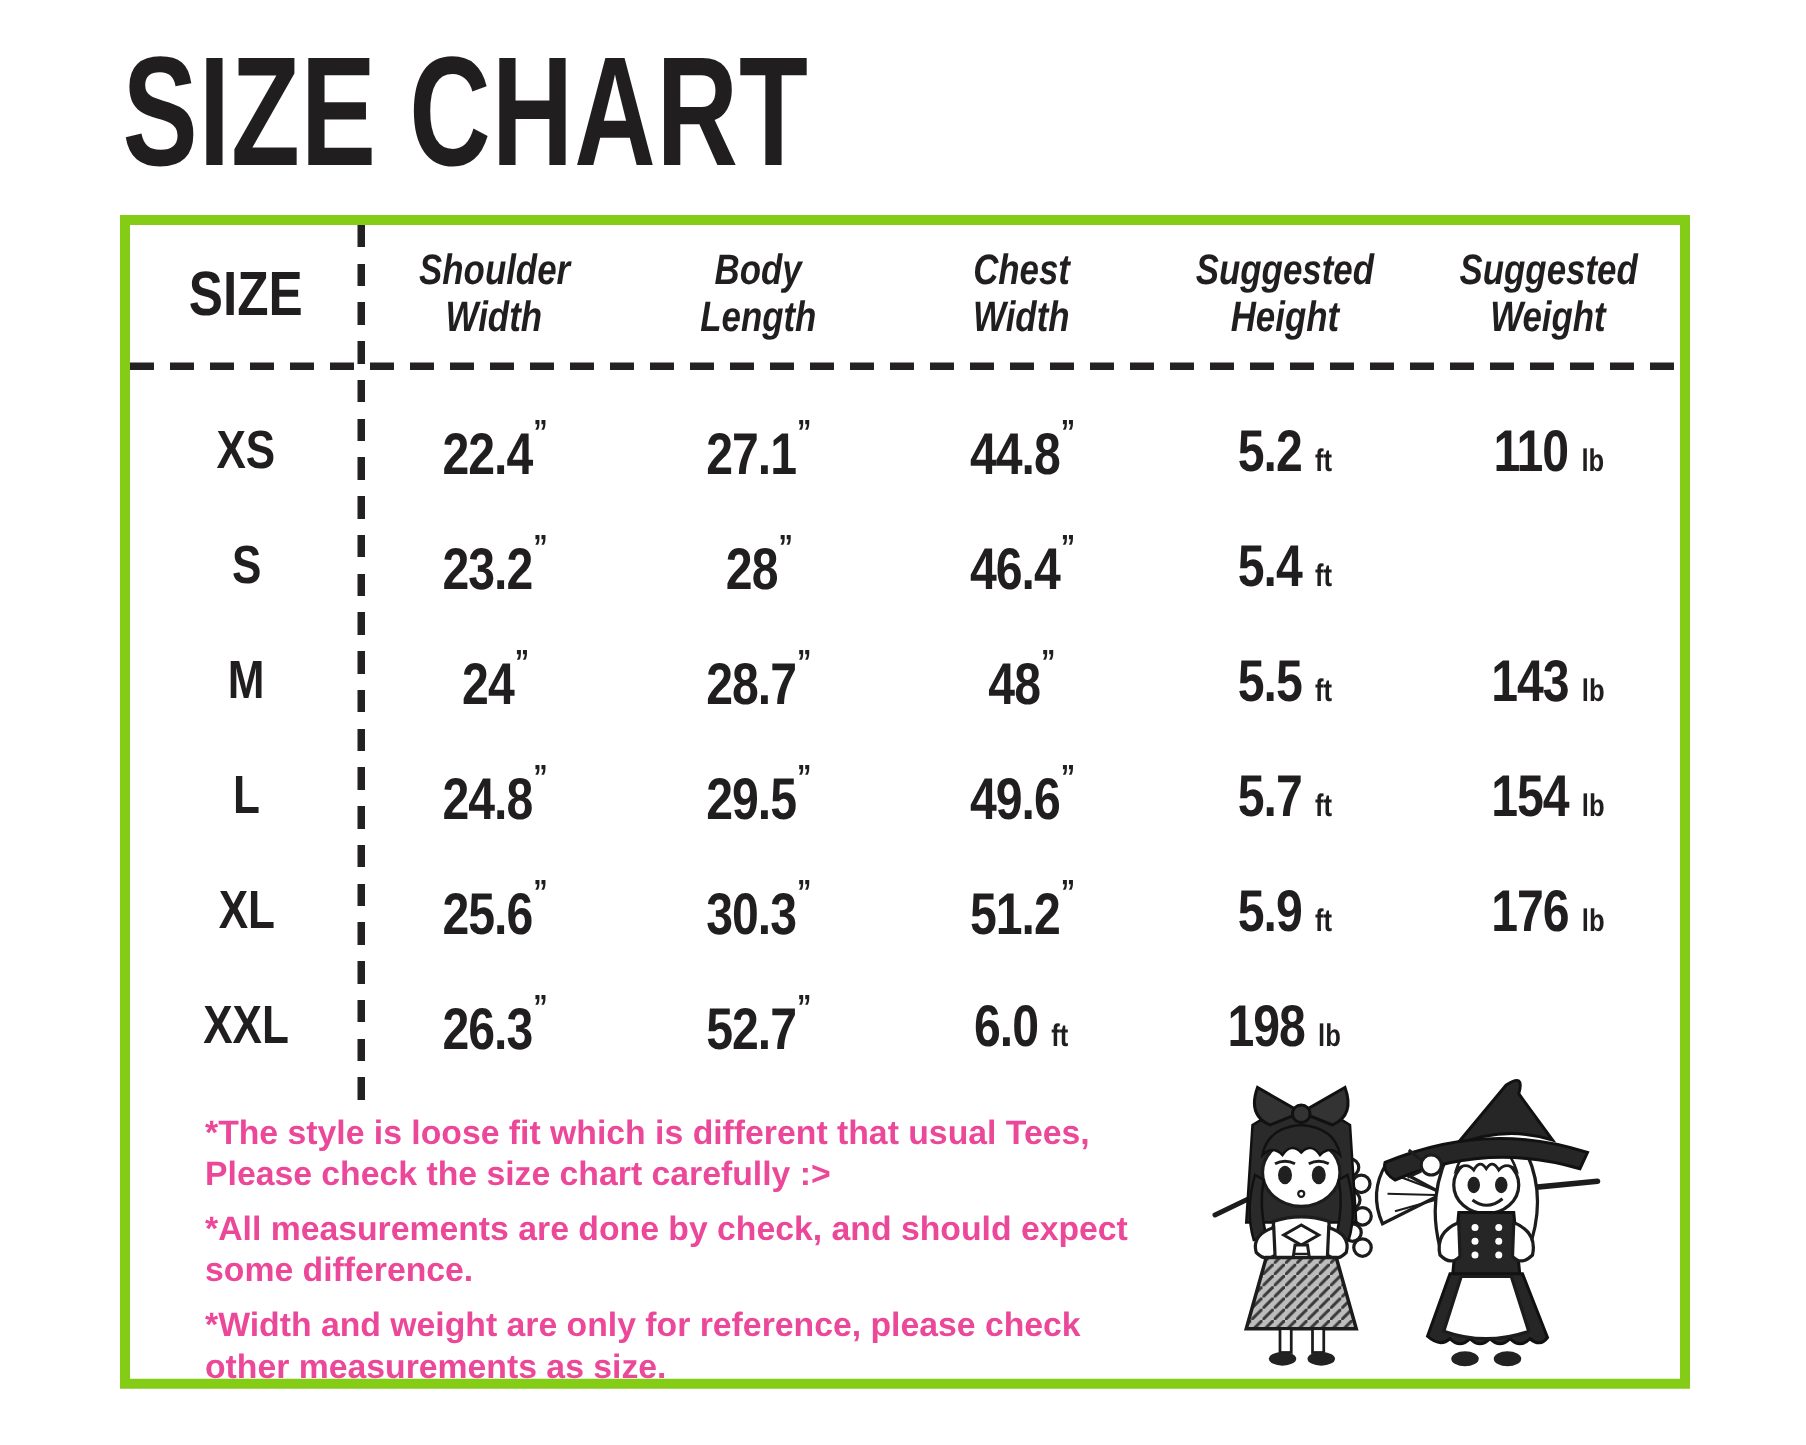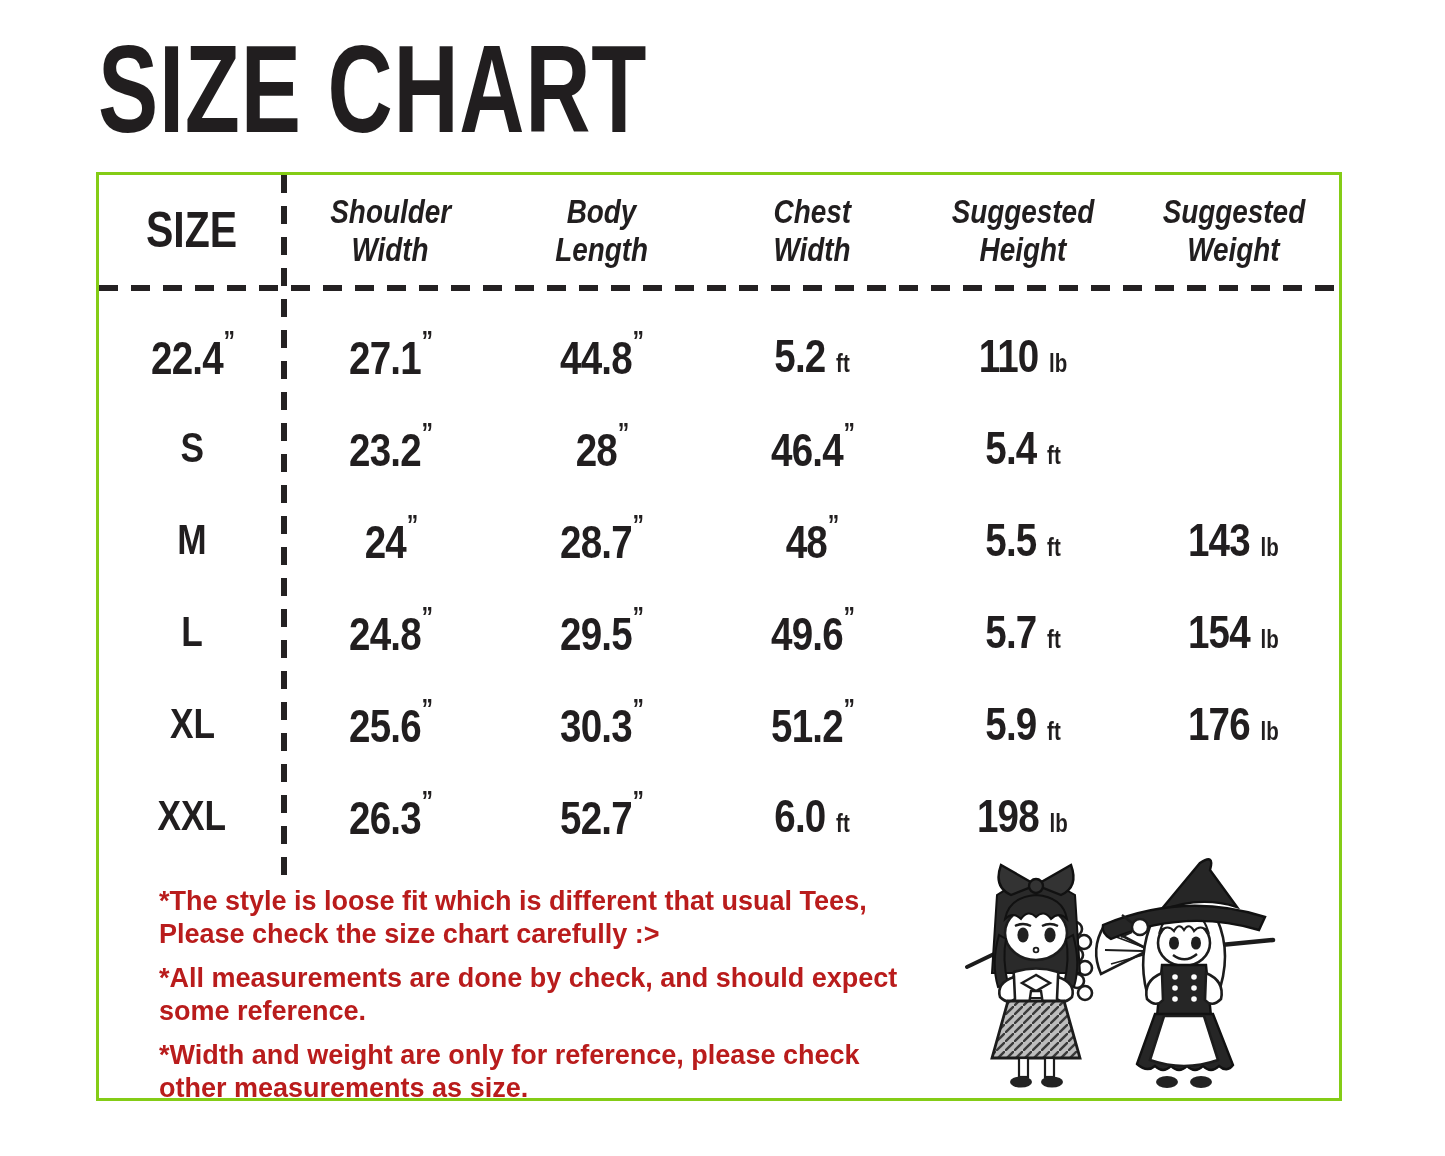--- a/index.html
+++ b/index.html
@@ -7,21 +7,21 @@
     width:1445px;height:1156px;position:relative;background:#ffffff;
     font-family:"Liberation Sans", sans-serif;color:#211e1f;overflow:hidden;
   }
   .page-title{
     position:absolute;left:98px;top:18px;
     font-size:122px;font-weight:900;letter-spacing:1px;white-space:nowrap;
     transform:scaleX(0.74) scaleY(1.02);transform-origin:left top;color:#211e1f;
   }
   .size-table{
     position:absolute;left:96px;top:172px;width:1240px;height:923px;
-    border:3px solid #84cc16;background:#fff;
+    border:8px solid #84cc16;background:#fff;
   }
   .hline{
     position:absolute;left:0;right:0;top:110px;height:6px;
     background-image:repeating-linear-gradient(to right,#242122 0 19px,transparent 19px 32px);
   }
   .vline{
     position:absolute;left:182px;top:0;width:6px;height:702px;
     background-image:repeating-linear-gradient(to bottom,#242122 0 18px,transparent 18px 31px);
   }
   .grid-row{
@@ -58,20 +58,21 @@
     <div class="col-head"><span class="cond">Shoulder</span><br><span class="cond">Width</span></div>
     <div class="col-head"><span class="cond">Body</span><br><span class="cond">Length</span></div>
     <div class="col-head"><span class="cond">Chest</span><br><span class="cond">Width</span></div>
     <div class="col-head"><span class="cond">Suggested</span><br><span class="cond">Height</span></div>
     <div class="col-head"><span class="cond">Suggested</span><br><span class="cond">Weight</span></div>
   </div>
 
   <div class="rows">
 
     <div class="grid-row data-row">
+      <div class="size-cell"><span class="cond">XS</span></div>
       <div><span class="cond"><span class="num">22.4</span><span class="inch">”</span></span></div>
       <div><span class="cond"><span class="num">27.1</span><span class="inch">”</span></span></div>
       <div><span class="cond"><span class="num">44.8</span><span class="inch">”</span></span></div>
       <div><span class="cond"><span class="num">5.2</span><span class="unit">ft</span></span></div>
       <div><span class="cond"><span class="num">110</span><span class="unit">lb</span></span></div>
     </div>
 
     <div class="grid-row data-row">
       <div class="size-cell"><span class="cond">S</span></div>
       <div><span class="cond"><span class="num">23.2</span><span class="inch">”</span></span></div>
@@ -110,28 +111,28 @@
     <div class="grid-row data-row">
       <div class="size-cell"><span class="cond">XXL</span></div>
       <div><span class="cond"><span class="num">26.3</span><span class="inch">”</span></span></div>
       <div><span class="cond"><span class="num">52.7</span><span class="inch">”</span></span></div>
       <div><span class="cond"><span class="num">6.0</span><span class="unit">ft</span></span></div>
       <div><span class="cond"><span class="num">198</span><span class="unit">lb</span></span></div>
     </div>
 
   </div>
 
-  <div class="notes" style="color:#b91c1c;">
+  <div class="notes" style="color:#ec4899;">
     <p class="note">
       <span>*The style is loose fit which is different that usual Tees,</span>
         <span>Please check the size chart carefully :&gt;</span>
     </p>
     <p class="note">
       <span>*All measurements are done by check, and should expect</span>
-        <span>some reference.</span>
+        <span>some difference.</span>
     </p>
     <p class="note">
       <span>*Width and weight are only for reference, please check</span>
         <span>other measurements as size.</span>
     </p>
   </div>
 
   <div class="characters">
     <svg viewBox="0 0 336 240" width="336" height="240">
       <defs>

